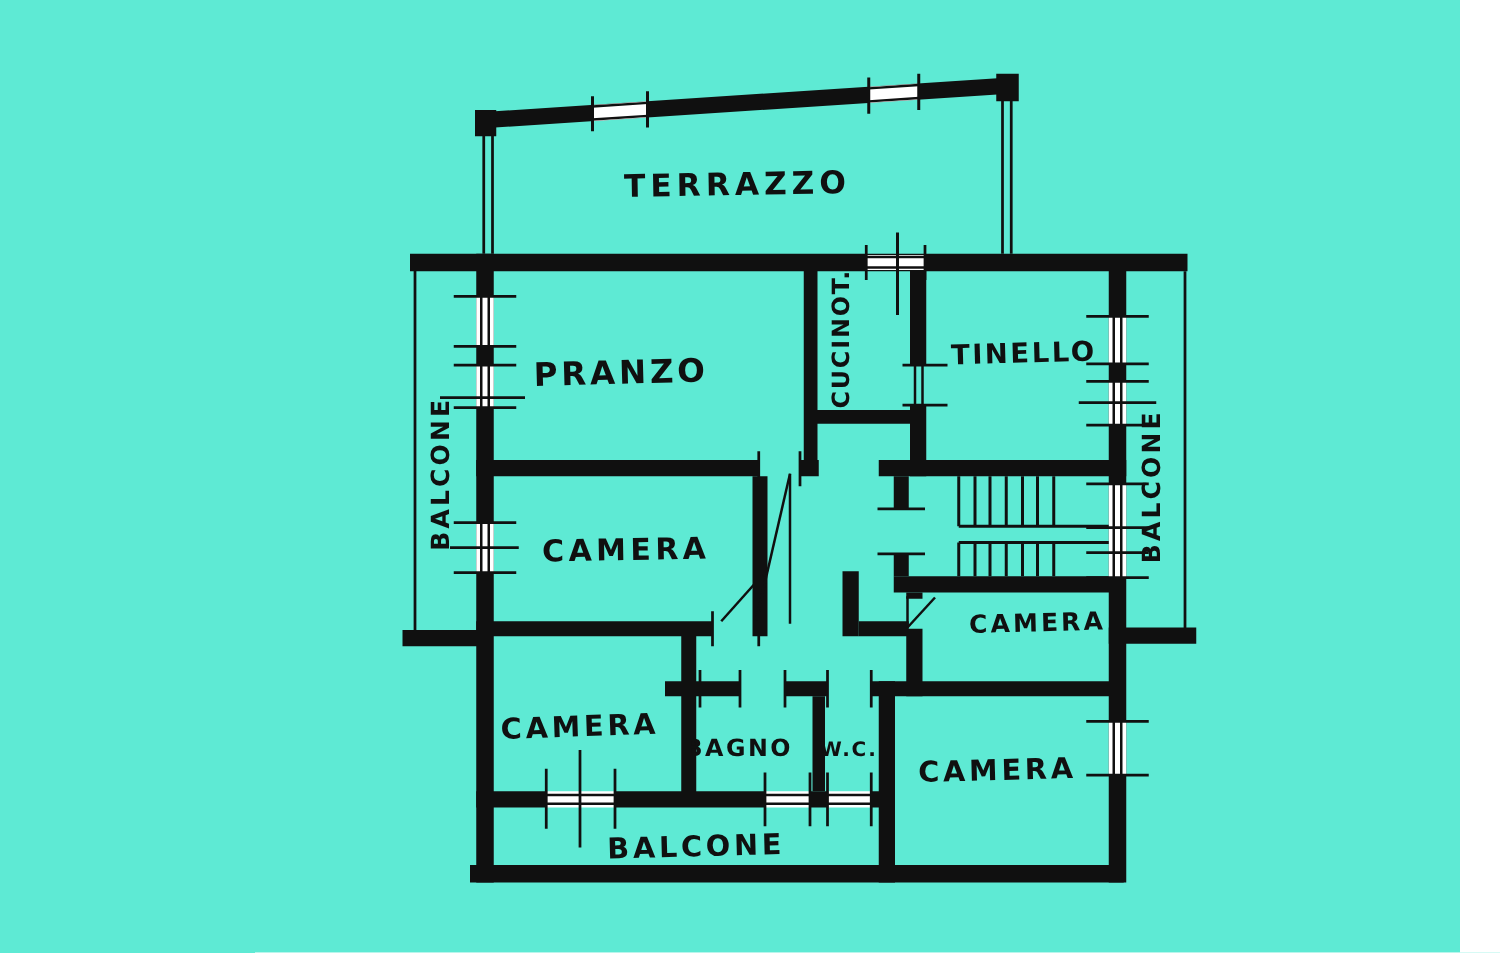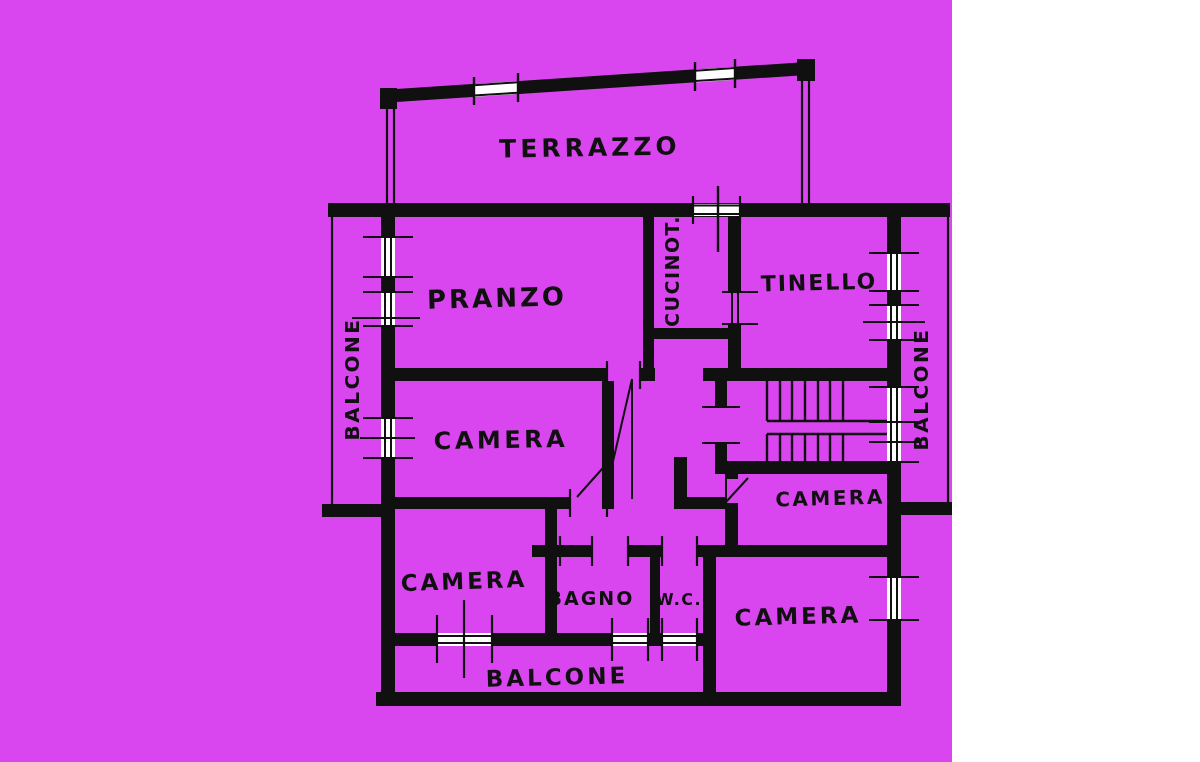--- a/index.html
+++ b/index.html
@@ -1,16 +1,16 @@
 <!DOCTYPE html>
 <html><head>
 <meta charset="utf-8">
 <style>
   html,body{margin:0;padding:0;background:#ffffff;}
-  .page{position:relative;width:952px;height:762px;background:#d946ef;overflow:hidden;}
+  .page{position:relative;width:1168px;height:762px;background:#5eead4;overflow:hidden;}
   svg{position:absolute;left:0;top:0;}
   .lbl{font-family:"DejaVu Sans",sans-serif;font-weight:700;fill:#101010;}
   .ink{stroke:#101010;}
 </style>
 </head>
 <body>
 
 <div class="page">
 <svg width="1200" height="762" viewBox="0 0 1200 762">
 

